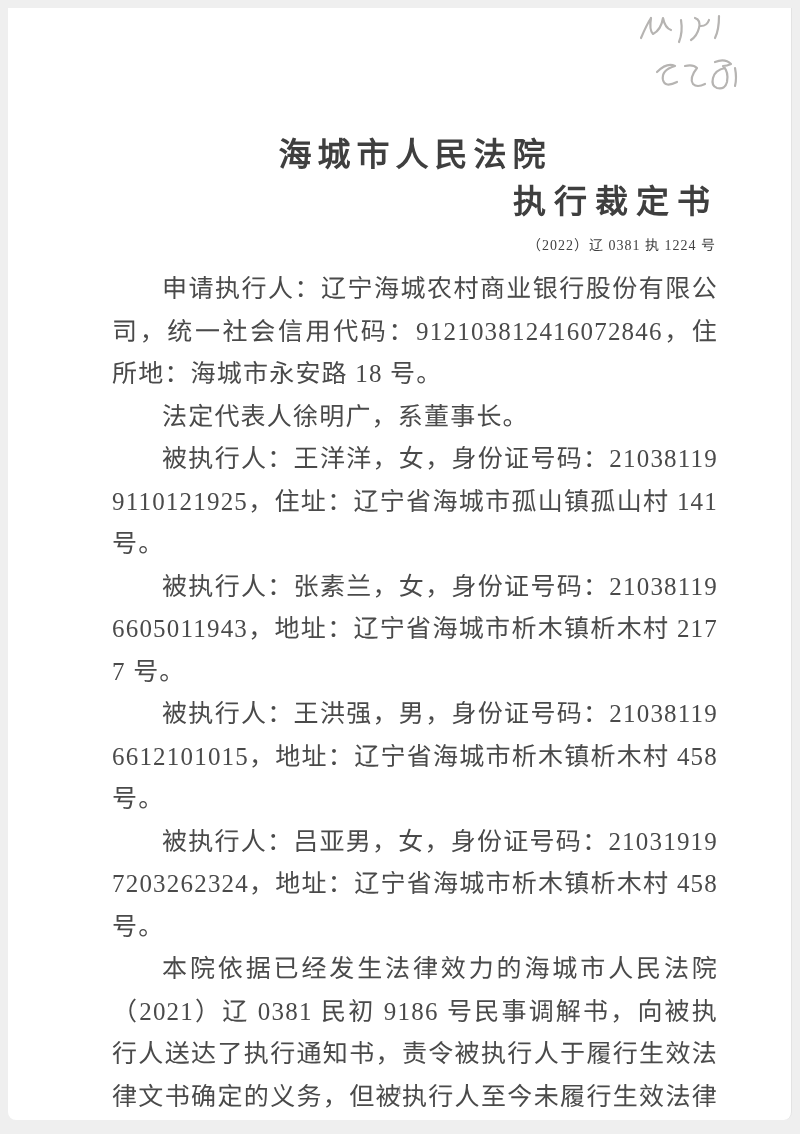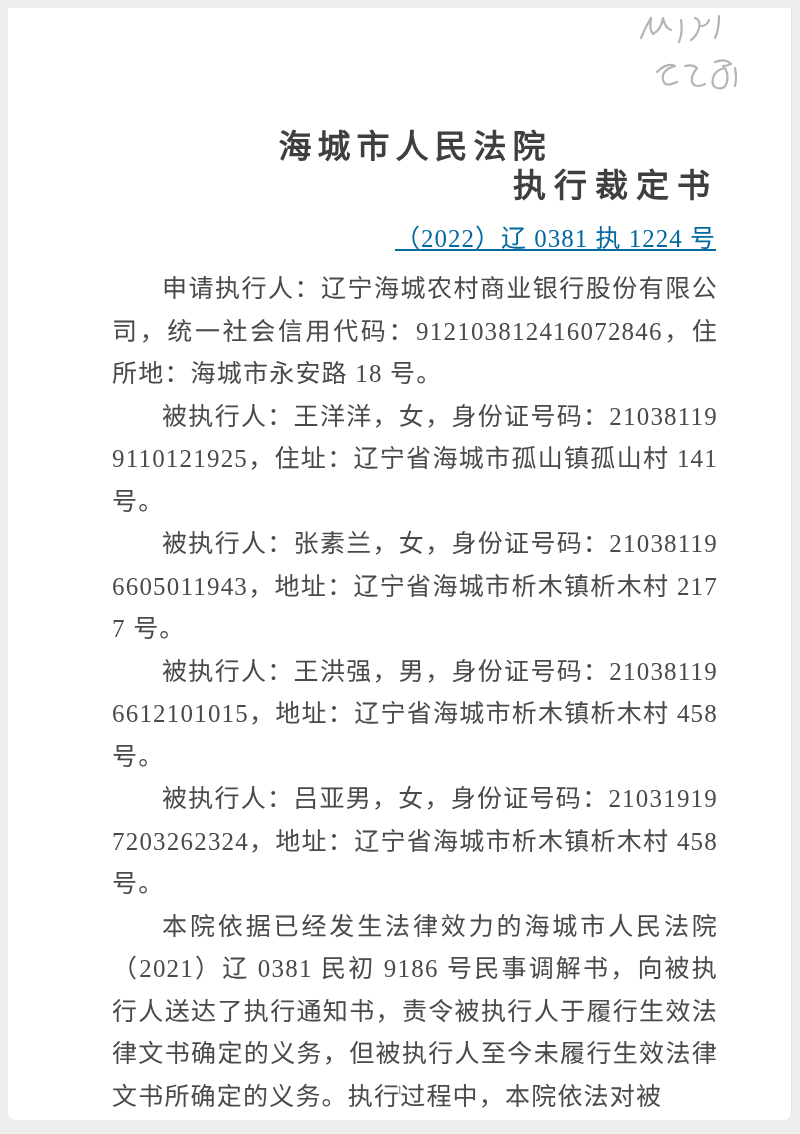--- a/index.html
+++ b/index.html
@@ -29,38 +29,37 @@
     top: 120px;
     width: 606px;
   }
   .court-name {
     text-align: center;
     font-size: 33px;
     font-weight: 600;
     color: #3f3f3f;
     letter-spacing: 6px;
     line-height: 38px;
-    margin: 0;
+    margin: 8px;
   }
   .doc-title {
     text-align: right;
     font-size: 33px;
     font-weight: 600;
     color: #3f3f3f;
     letter-spacing: 8px;
     line-height: 40px;
     margin: 0;
   }
   .case-number {
     text-align: right;
-    font-size: 25px;
-    color: #0369a1;
+    font-size: 14px;
+    color: #404040;
     margin: 12px 2px 0 0;
     letter-spacing: 1px;
-    text-decoration: underline;
   }
   .body-text {
     margin-top: 14px;
   }
   .para {
     margin: 0;
     font-size: 25px;
     line-height: 42.5px;
     color: #4a4a4a;
     letter-spacing: 1.2px;
@@ -108,20 +107,21 @@
     <path d="M92 52 q10 -4 16 2 q-4 2 -8 2 q6 6 4 16 q-2 8 -10 6 q-6 -2 -4 -10 q2 -8 12 -10"></path>
     <path d="M112 58 q2 10 0 18"></path>
   </svg>
 
   <div class="content">
     <h1 class="court-name">海城市人民法院</h1>
     <h2 class="doc-title">执行裁定书</h2>
     <div class="case-number">（2022）辽 0381 执 1224 号</div>
     <div class="body-text">
         <p class="para">申请执行人：辽宁海城农村商业银行股份有限公司，统一社会信用代码：912103812416072846，住所地：海城市永安路 18 号。</p>
+        <p class="para">法定代表人徐明广，系董事长。</p>
         <p class="para">被执行人：王洋洋，女，身份证号码：210381199110121925，住址：辽宁省海城市孤山镇孤山村 141 号。</p>
         <p class="para">被执行人：张素兰，女，身份证号码：210381196605011943，地址：辽宁省海城市析木镇析木村 2177 号。</p>
         <p class="para">被执行人：王洪强，男，身份证号码：210381196612101015，地址：辽宁省海城市析木镇析木村 458 号。</p>
         <p class="para">被执行人：吕亚男，女，身份证号码：210319197203262324，地址：辽宁省海城市析木镇析木村 458 号。</p>
         <p class="para">本院依据已经发生法律效力的海城市人民法院（2021）辽 0381 民初 9186 号民事调解书，向被执行人送达了执行通知书，责令被执行人于履行生效法律文书确定的义务，但被执行人至今未履行生效法律文书所确定的义务。执行过程中，本院依法对被</p>
       </div>
   </div>
 
   <div class="page-number">1</div>
 </div>

